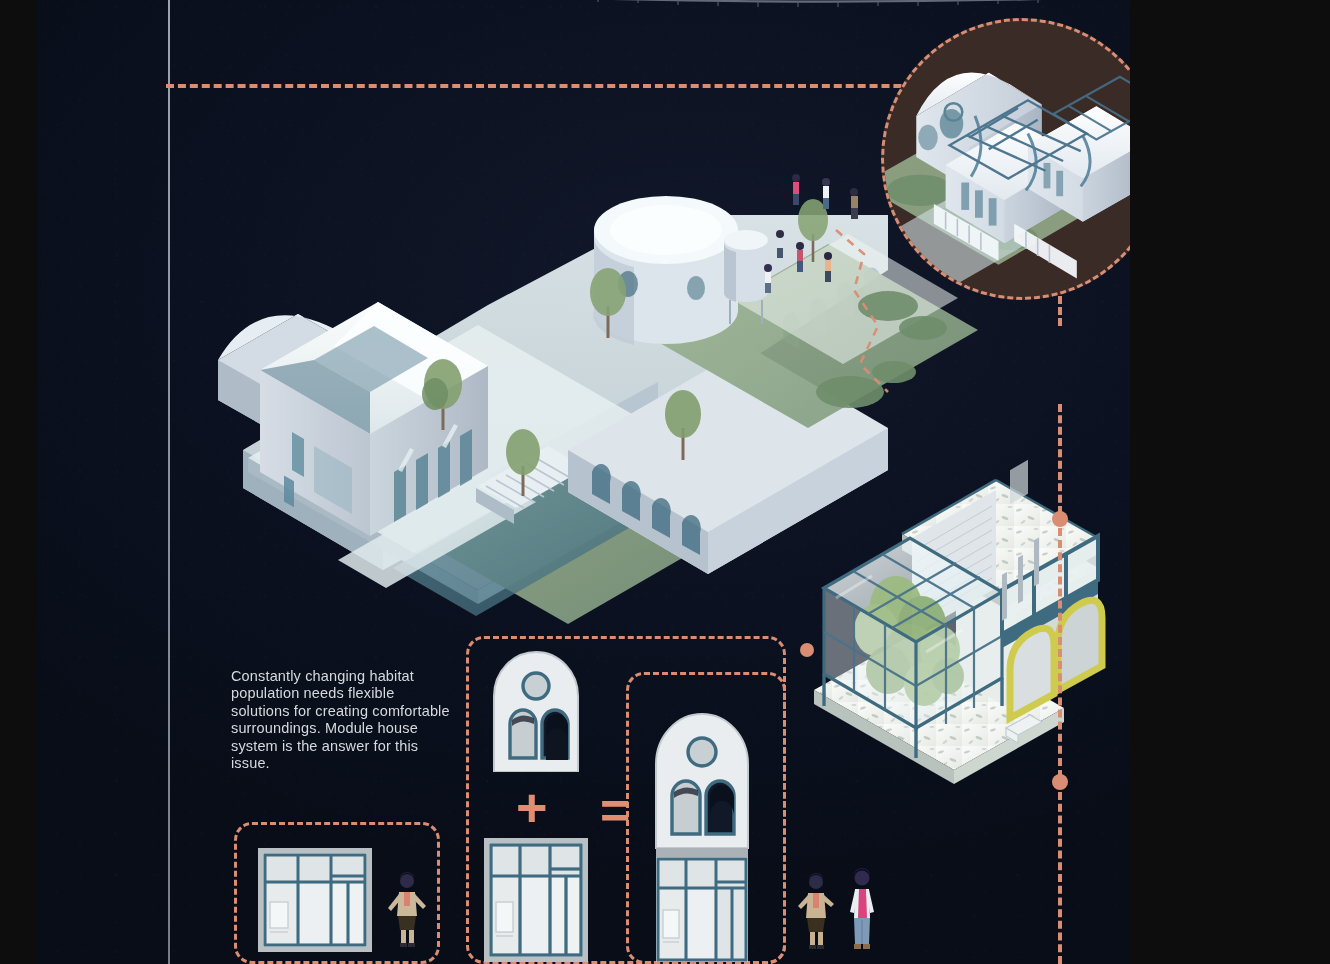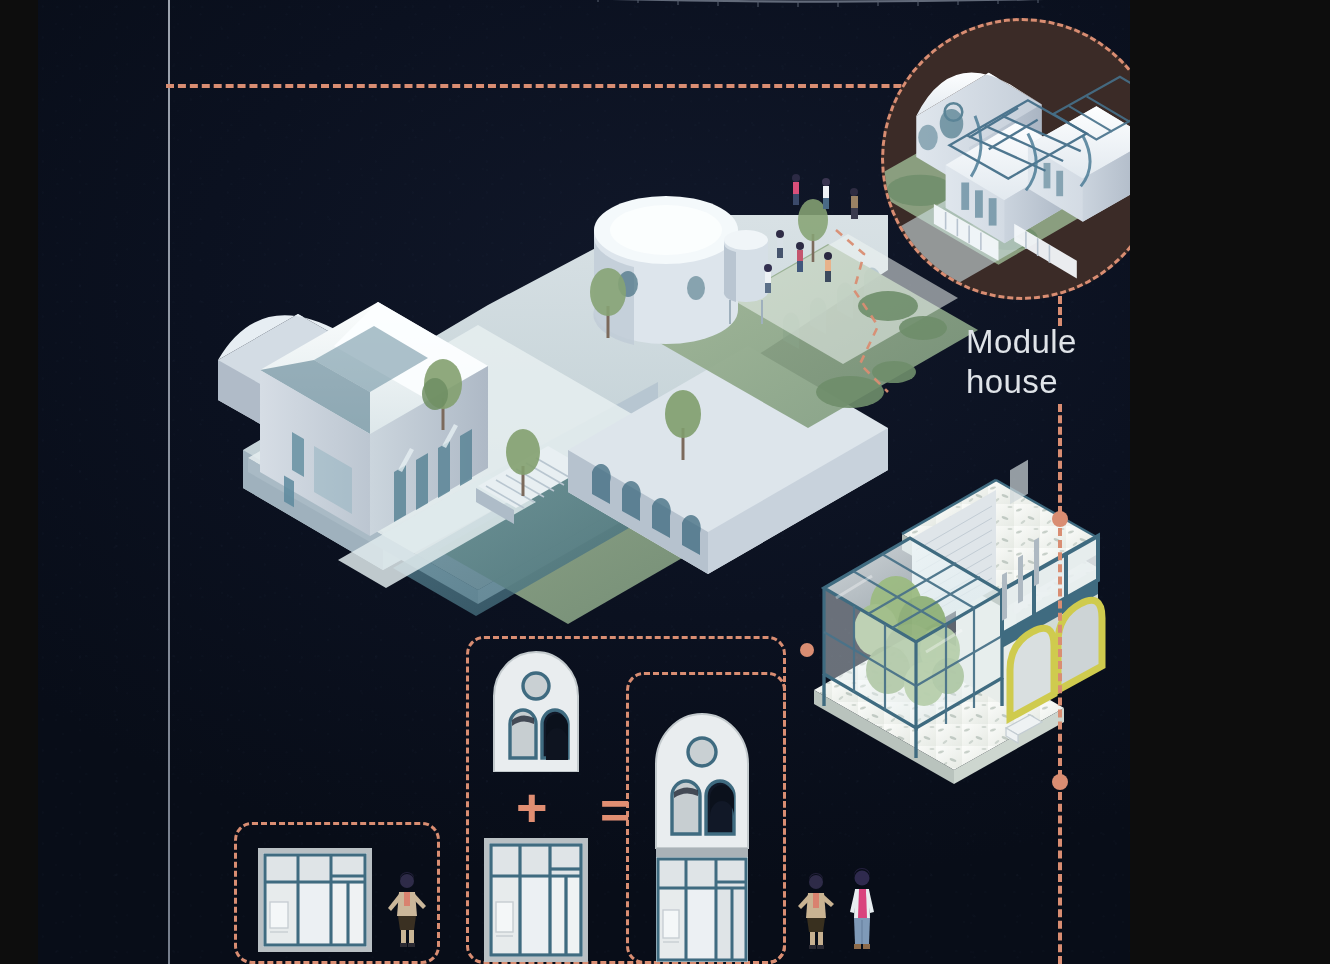--- a/index.html
+++ b/index.html
@@ -438,24 +438,20 @@
     </div>
 
     <div class="connector" id="conn-a"></div>
     <div class="connector" id="conn-b"></div>
     <div class="connector" id="conn-c"></div>
     <div class="connector" id="conn-d"></div>
     <div class="dot" id="dot-1"></div>
     <div class="dot" id="dot-2"></div>
     <div class="dot" id="dot-3"></div>
 
-    <div id="label-module">
-      <span class="ln">Module</span>
-      <span class="ln">house</span>
-    </div>
 
     <svg id="house" viewBox="0 0 300 390">
       <defs>
         <linearGradient id="terr" x1="0" y1="0" x2="1" y2="1">
           <stop offset="0" stop-color="#fbfcfa"></stop>
             <stop offset="1" stop-color="#e6eae4"></stop>
         </linearGradient>
         <linearGradient id="glassF" x1="0" y1="0" x2="1" y2="1">
           <stop offset="0" stop-color="#f6fbfc" stop-opacity=".85"></stop>
           <stop offset="1" stop-color="#dcebee" stop-opacity=".6"></stop>
@@ -566,20 +562,21 @@
         <path d="M 200 290 L 200 298 L 212 305 L 212 297 Z"></path>
       </g>
 
       <g stroke="#3f6b80" stroke-width="3.4">
         <line x1="18" y1="236" x2="18" y2="268"></line>
         <line x1="110" y1="290" x2="110" y2="320"></line>
         <line x1="196" y1="240" x2="196" y2="268"></line>
       </g>
     </svg>
 
+    <p id="bodytext">Constantly changing habitat population needs flexible solutions for creating comfortable surroundings. Module house system is the answer for this issue.</p>
 
     <div class="dbox" id="dbox-eq"></div>
     <div class="dbox" id="dbox-res"></div>
     <div class="dbox" id="dbox-win"></div>
 
     <svg class="mod" id="mod-arch-a" viewBox="0 0 92 124">
       <path d="M 4 124 L 4 48 a 42 44 0 0 1 84 0 L 88 124 Z" fill="#e9edef"></path>
       <path d="M 4 124 L 4 48 a 42 44 0 0 1 84 0 L 88 124 Z" fill="none" stroke="#c3cacd" stroke-width="2"></path>
       <circle cx="46" cy="38" r="13" fill="#c9d0d3" stroke="#3f6b80" stroke-width="3.4"></circle>
       <path d="M 20 110 L 20 76 a 13 14 0 0 1 26 0 L 46 110 Z" fill="#c7ced1" stroke="#3f6b80" stroke-width="3.4"></path>

